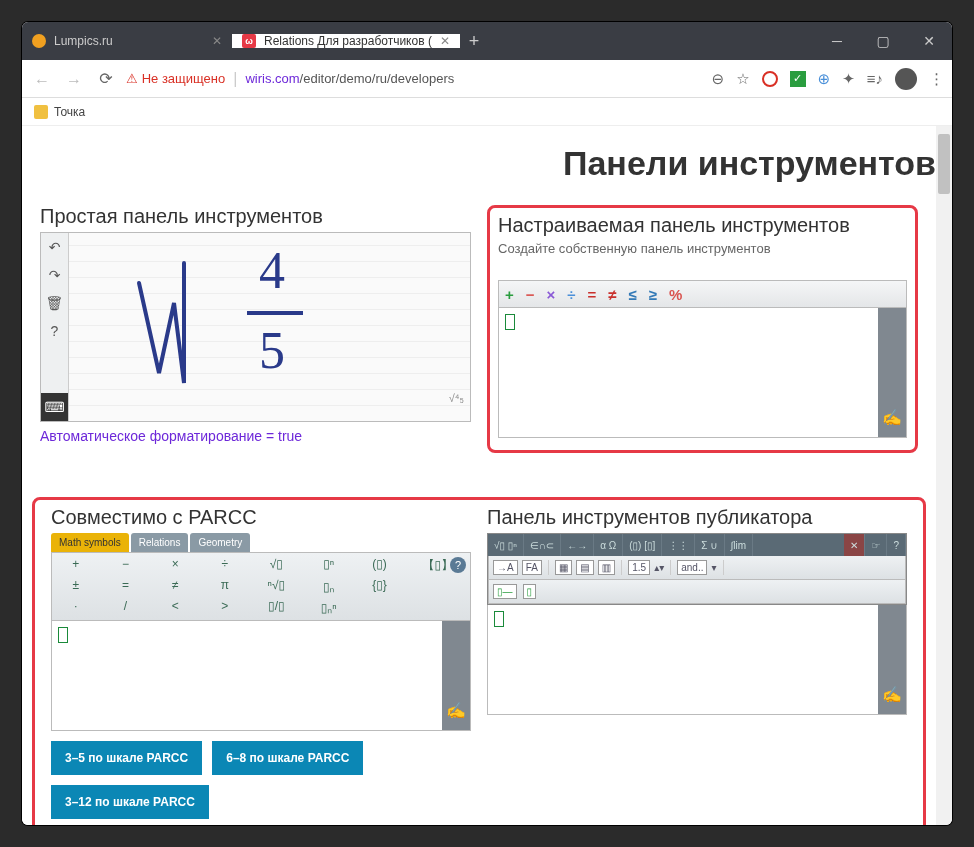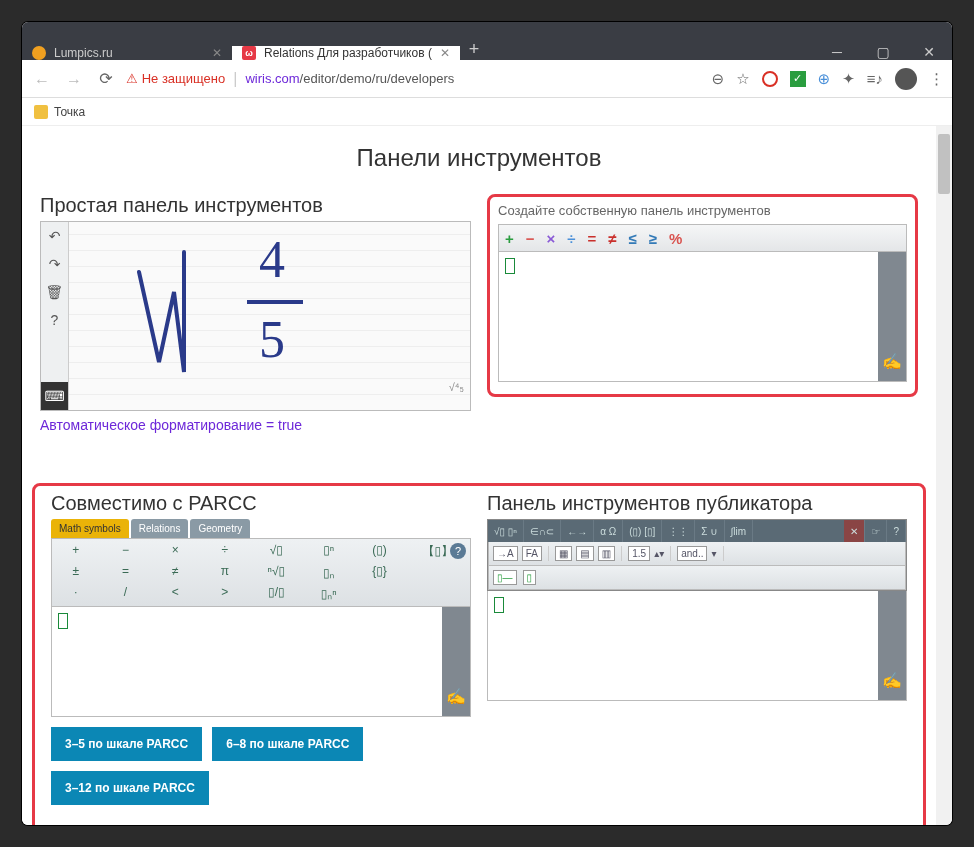--- a/index.html
+++ b/index.html
@@ -1,18 +1,18 @@
 <!DOCTYPE html>
 <html><head>
 <meta charset="utf-8">
 <style>
 *{box-sizing:border-box;margin:0;padding:0;font-family:Arial,sans-serif}
 body{background:#2b2b2b;width:974px;height:847px;overflow:hidden}
 .frame{position:absolute;top:22px;left:22px;width:930px;height:803px;background:#fff;border-radius:6px;overflow:hidden;box-shadow:0 0 0 1px #000}
-.titlebar{height:38px;background:#3a3d44;display:flex;align-items:flex-end}
+.titlebar{height:38px;background:#3a3d44;display:flex;align-items:center}
 .tab{display:flex;align-items:center;padding:0 10px;gap:8px;color:#ccc;font-size:12px;min-width:210px;position:relative}
 .tab.active{background:#fff;color:#333}
 .tab .fav{width:14px;height:14px;border-radius:50%;background:#f0a020}
 .tab.active .fav{background:#e63946;border-radius:2px;display:flex;align-items:center;justify-content:center;color:#fff;font-size:9px;font-weight:bold}
 .tab .close{margin-left:auto;color:#888;cursor:pointer}
 .newtab{width:28px;display:flex;align-items:center;justify-content:center;color:#ccc;font-size:18px;cursor:pointer}
 .winctrl{margin-left:auto;display:flex}
 .winctrl div{width:46px;display:flex;align-items:center;justify-content:center;color:#ccc;cursor:pointer;font-size:14px}
 .addrbar{height:38px;background:#fff;border-bottom:1px solid #ddd;display:flex;align-items:center;padding:0 8px;gap:8px}
 .navbtn{width:24px;height:24px;display:flex;align-items:center;justify-content:center;color:#666;cursor:pointer}
@@ -22,25 +22,25 @@
 .url .domain{color:#6d28d9}
 .addricons{margin-left:auto;display:flex;gap:12px;align-items:center}
 .addricons span,.addricons div{color:#666;cursor:pointer;font-size:15px}
 .ico-circ{width:16px;height:16px;border-radius:50%}
 .avatar{width:22px;height:22px;border-radius:50%;background:#555}
 .bookbar{height:28px;background:#fff;border-bottom:1px solid #eee;display:flex;align-items:center;padding:0 12px;gap:6px;font-size:12px;color:#444}
 .bkfav{width:14px;height:14px;background:#f0c040;border-radius:2px}
 .content{position:absolute;top:104px;left:0;right:16px;bottom:0;background:#fff;overflow:hidden}
 .scrollbar{position:absolute;top:104px;right:0;width:16px;bottom:0;background:#f1f1f1}
 .scrollthumb{position:absolute;top:8px;left:2px;width:12px;height:60px;background:#c1c1c1;border-radius:2px}
-h1.main{text-align:center;font-size:24px;font-weight:400;color:#333;padding:18px 0 22px}
+h1.main{text-align:right;font-size:34px;font-weight:700;color:#333;padding:18px 0 22px}
 .grid{display:grid;grid-template-columns:1fr 1fr;gap:0;padding:0 10px}
 .panel{padding:0 8px 16px}
 .panel h2{font-size:20px;font-weight:400;color:#333;margin-bottom:4px}
-.panel .sub{font-size:13px;color:#666;margin-bottom:6px}
+.panel .sub{font-size:13px;color:#666;margin-bottom:24px}
 .redbox{border:3px solid #e63946;border-radius:8px;padding:6px 8px 12px}
 .editor{border:1px solid #bbb;background:#fff;position:relative}
 .simple-ed{height:190px;display:flex}
 .side-tools{width:28px;background:#eef0f1;border-right:1px solid #ccc;display:flex;flex-direction:column}
 .side-tools div{height:28px;display:flex;align-items:center;justify-content:center;color:#555;font-size:14px;cursor:pointer}
 .side-tools .kbd{margin-top:auto;background:#333;color:#fff}
 .canvas{flex:1;background:repeating-linear-gradient(0deg,#fafafa,#fafafa 15px,#eee 15px,#eee 16px),repeating-linear-gradient(90deg,transparent,transparent 15px,#eee 15px,#eee 16px);position:relative}
 .hand{position:absolute;font-family:cursive;color:#2a3a8a}
 .sqrt-sym{position:absolute;right:6px;bottom:17px;font-size:11px;color:#888}
 .footnote{font-family:Liberation Sans, sans-serif;font-size:14px;color:#6d28d9;padding:6px 0}
@@ -142,20 +142,21 @@
       <div class="hand" style="left:178px;top:78px;width:56px;border-top:4px solid #2a3a8a"></div>
       <div class="hand" style="left:190px;top:88px;font-size:52px">5</div>
       <div class="sqrt-sym">√⁴₅</div>
      </div>
     </div>
     <div class="footnote">Автоматическое форматирование = true</div>
    </div>
 
    <div class="panel">
     <div class="redbox">
+     <h2>Настраиваемая панель инструментов</h2>
      <div class="sub">Создайте собственную панель инструментов</div>
      <div class="tb" id="custom-ops">
               <span style="color: rgb(42, 157, 63); font-weight: bold;">+</span>
               <span style="color: rgb(217, 83, 79); font-weight: bold;">−</span>
               <span style="color: rgb(138, 90, 214); font-weight: bold;">×</span>
               <span style="color: rgb(74, 144, 217); font-weight: bold;">÷</span>
               <span style="color: rgb(201, 48, 44); font-weight: bold;">=</span>
               <span style="color: rgb(201, 48, 44); font-weight: bold;">≠</span>
               <span style="color: rgb(51, 122, 183); font-weight: bold;">≤</span>
               <span style="color: rgb(51, 122, 183); font-weight: bold;">≥</span>

